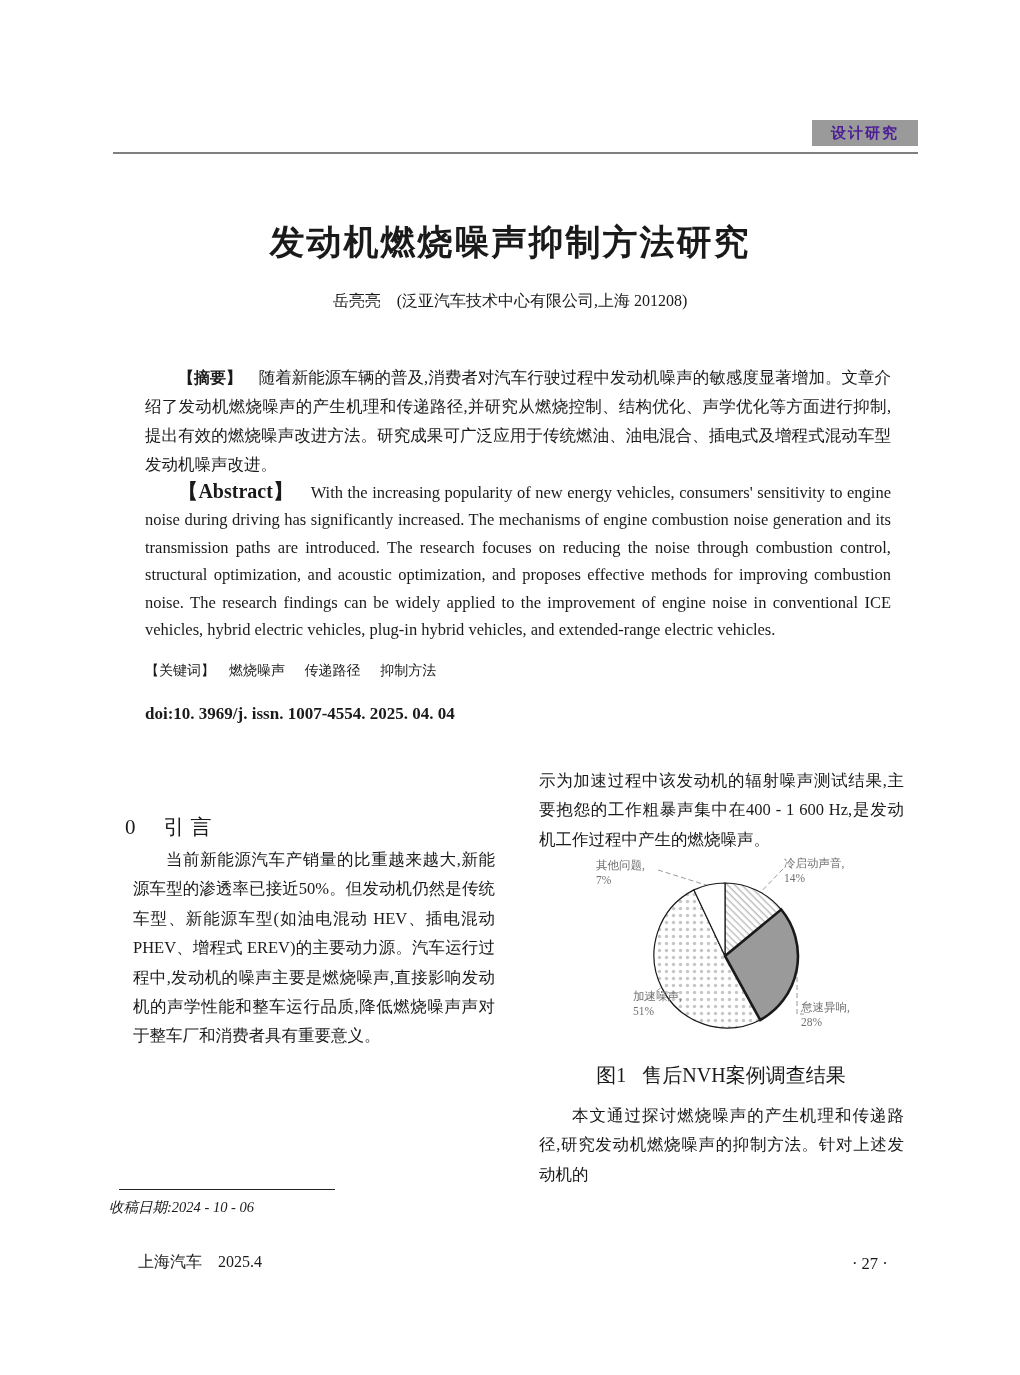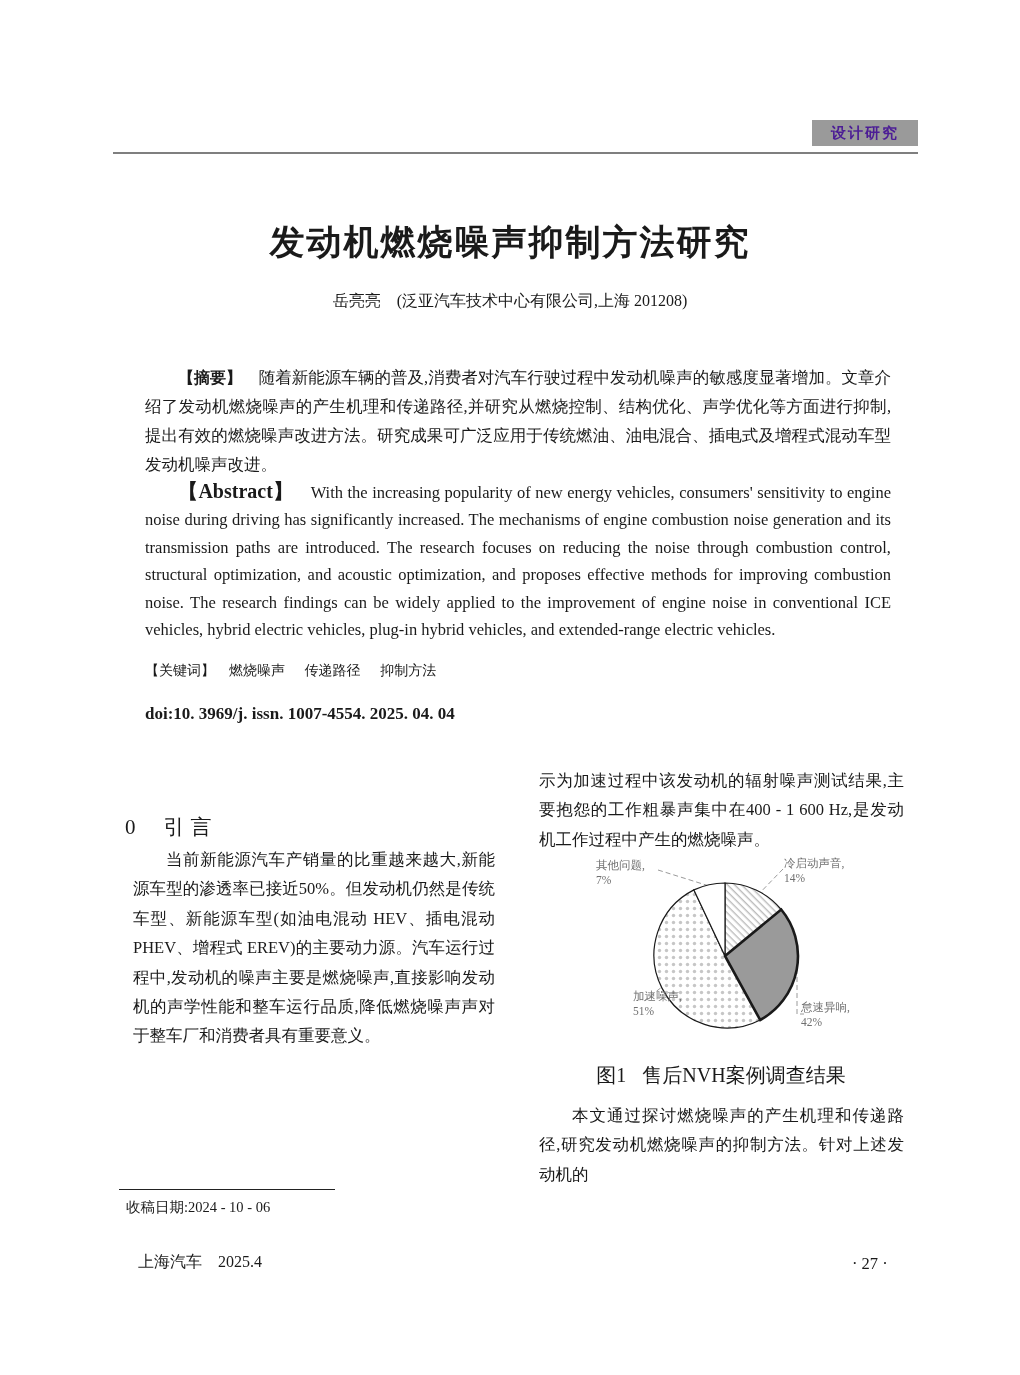--- a/index.html
+++ b/index.html
@@ -60,21 +60,21 @@
     font-family:"Liberation Serif","DejaVu Serif",serif;white-space:nowrap;
   }
   .pie-label span{display:block;}
   .fig-caption{
     position:absolute;left:530px;top:1062px;width:382px;text-align:center;
     font-size:20px;
   }
   .fig-caption .pref{margin-right:0.8em;}
   
   .footnote-rule{position:absolute;left:119px;top:1189px;width:216px;border-top:1.6px solid #222;}
-  .footnote{position:absolute;left:126px;top:1198px;font-size:14.5px;}
+  .footnote{position:absolute;left:109px;top:1198px;font-size:14.5px;font-style:italic;}
   .footer-left{position:absolute;left:138px;top:1252px;font-size:16px;}
   .footer-right{position:absolute;left:852px;top:1254px;font-size:16.5px;}
 </style>
 </head>
 <body>
 
 <div class="badge">设计研究</div>
 <div class="header-rule"></div>
 
 <div class="paper-title">发动机燃烧噪声抑制方法研究</div>
@@ -133,21 +133,21 @@
   <div class="pie-label" style="left: 254px; top: 0px; color: rgb(111, 111, 111);">
     <span>冷启动声音,</span>
     <span>14%</span>
   </div>
   <div class="pie-label" style="left: 56px; top: 133px; color: rgb(111, 111, 111); margin-left: 47px;">
     <span>加速噪声,</span>
     <span>51%</span>
   </div>
   <div class="pie-label" style="left: 271px; top: 144px; color: rgb(111, 111, 111);">
     <span>怠速异响,</span>
-    <span>42%</span>
+    <span>28%</span>
   </div>
 </div>
 <div class="fig-caption">
   <span class="pref">图1</span><span>售后NVH案例调查结果</span>
 </div>
 
 <div class="col col-right-p2">
   <p class="ind">本文通过探讨燃烧噪声的产生机理和传递路径,研究发动机燃烧噪声的抑制方法。针对上述发动机的</p>
 </div>
 

